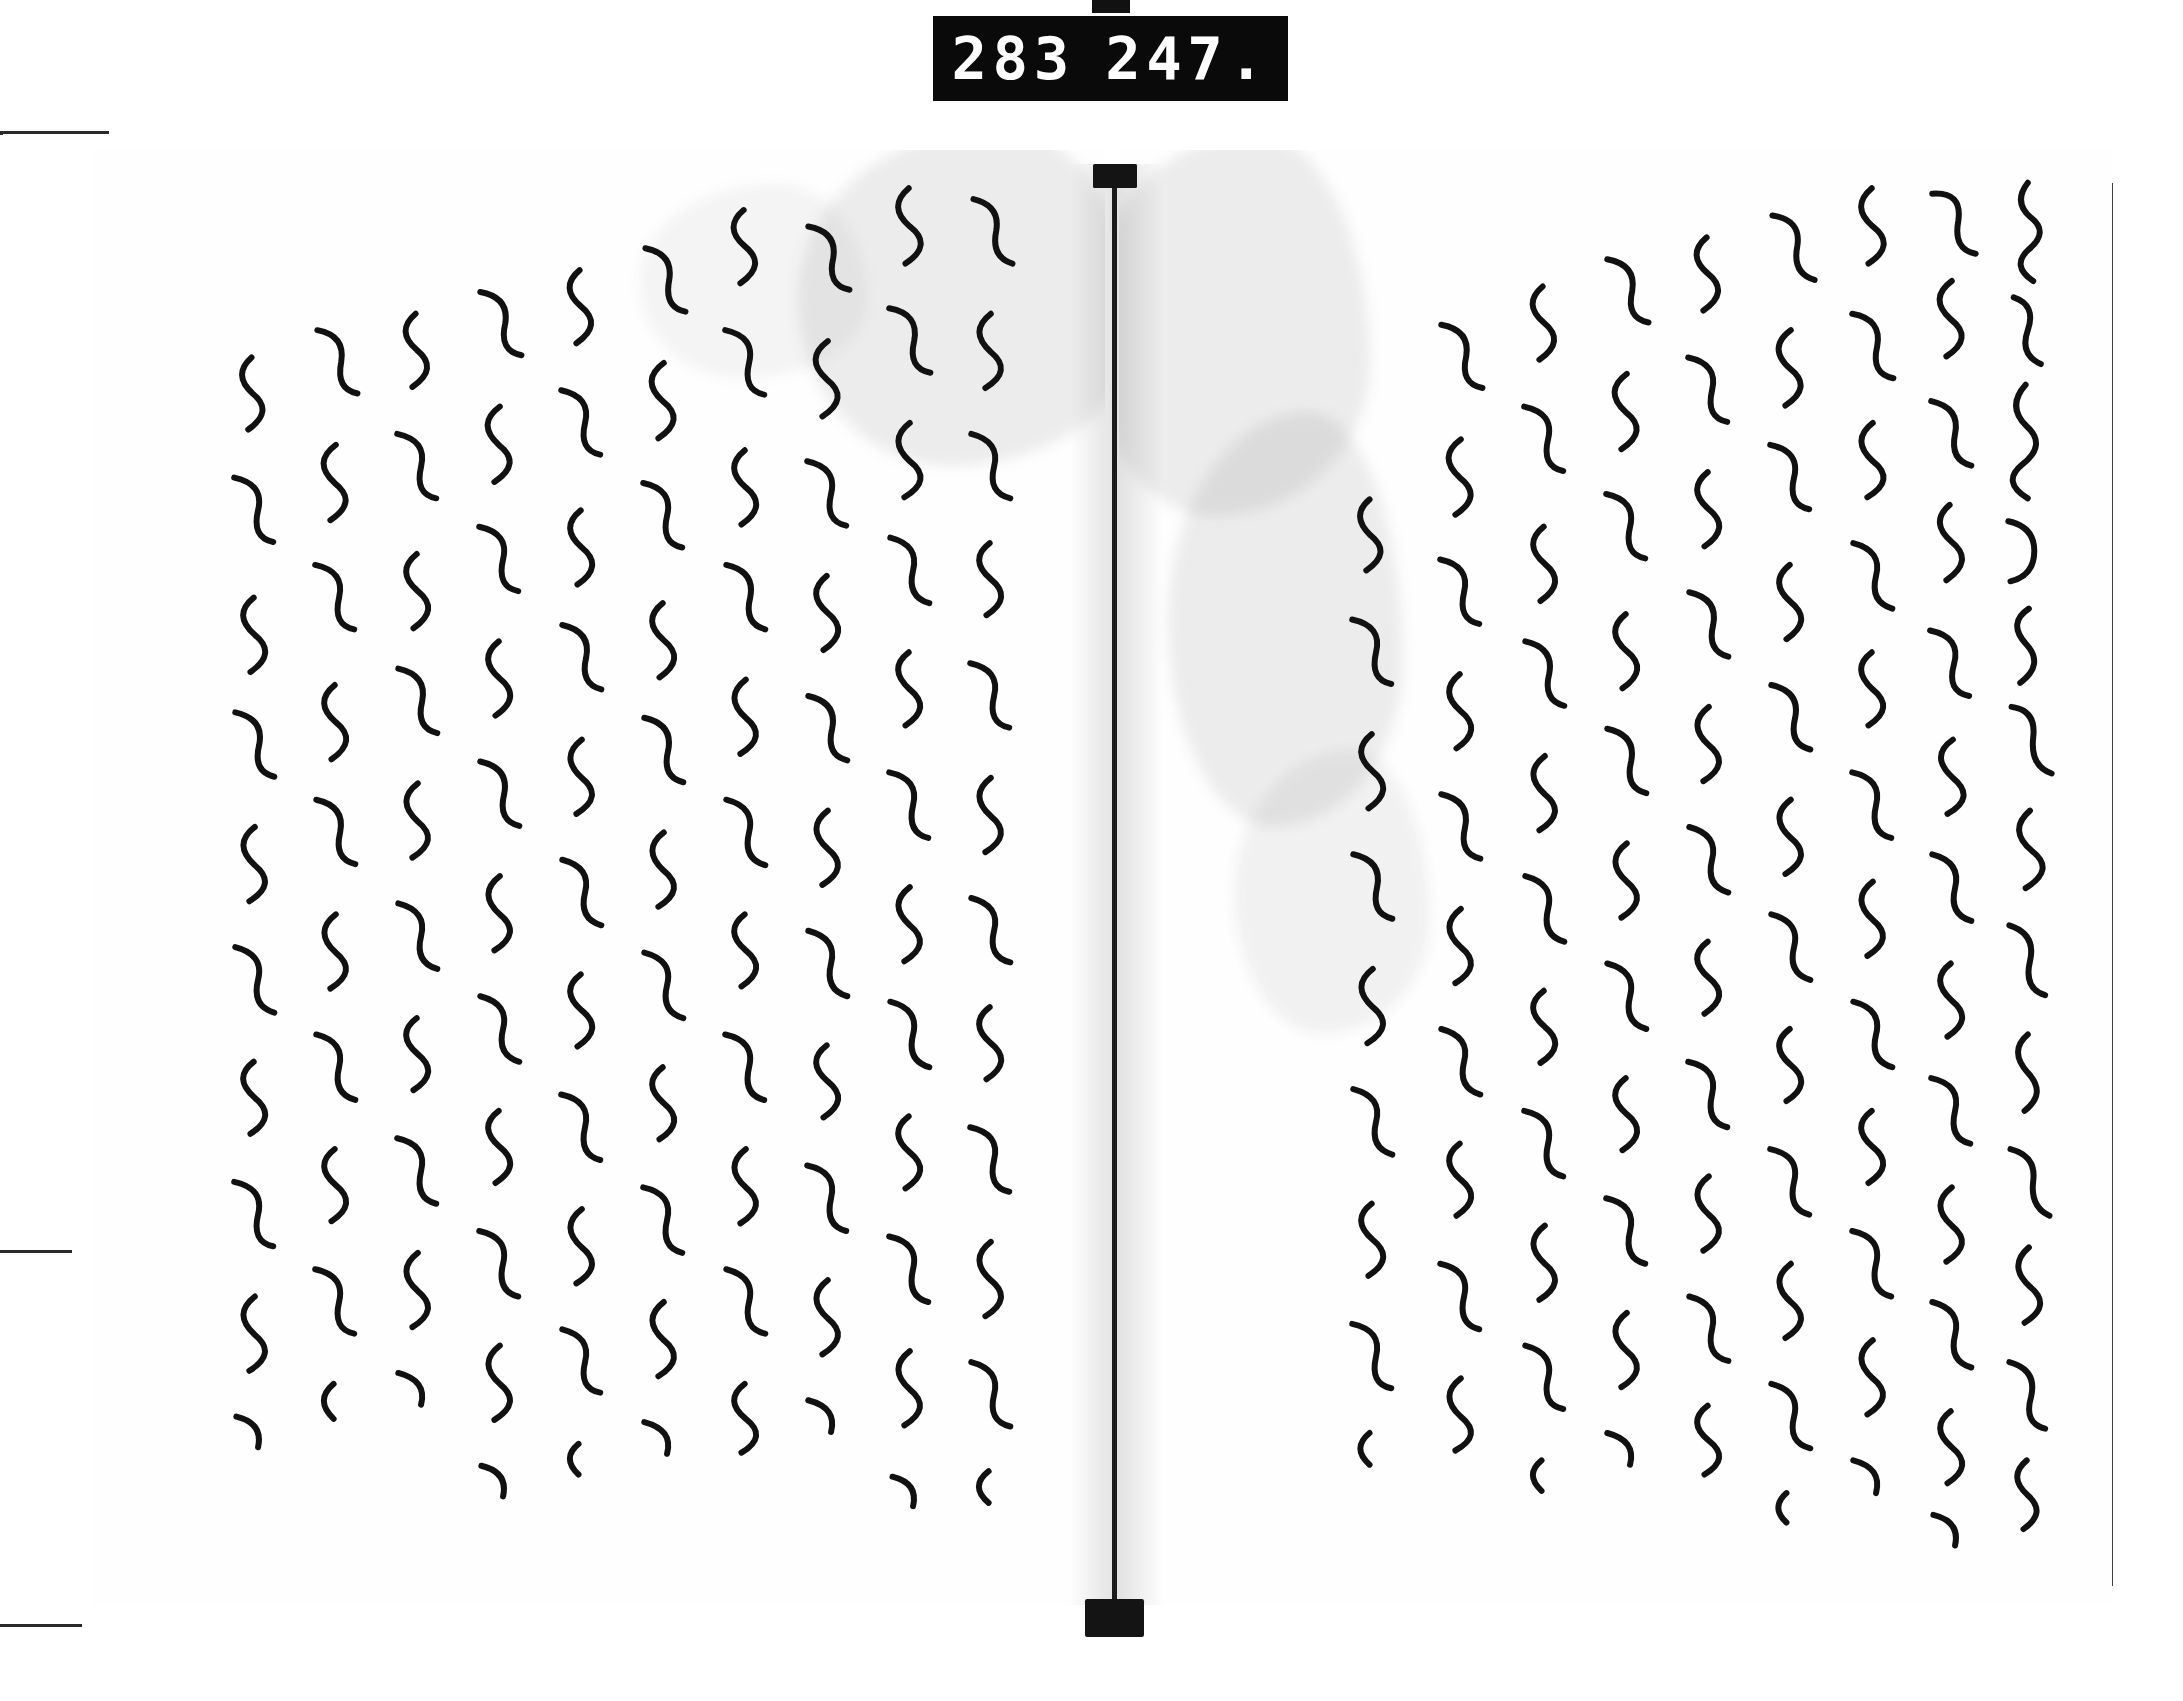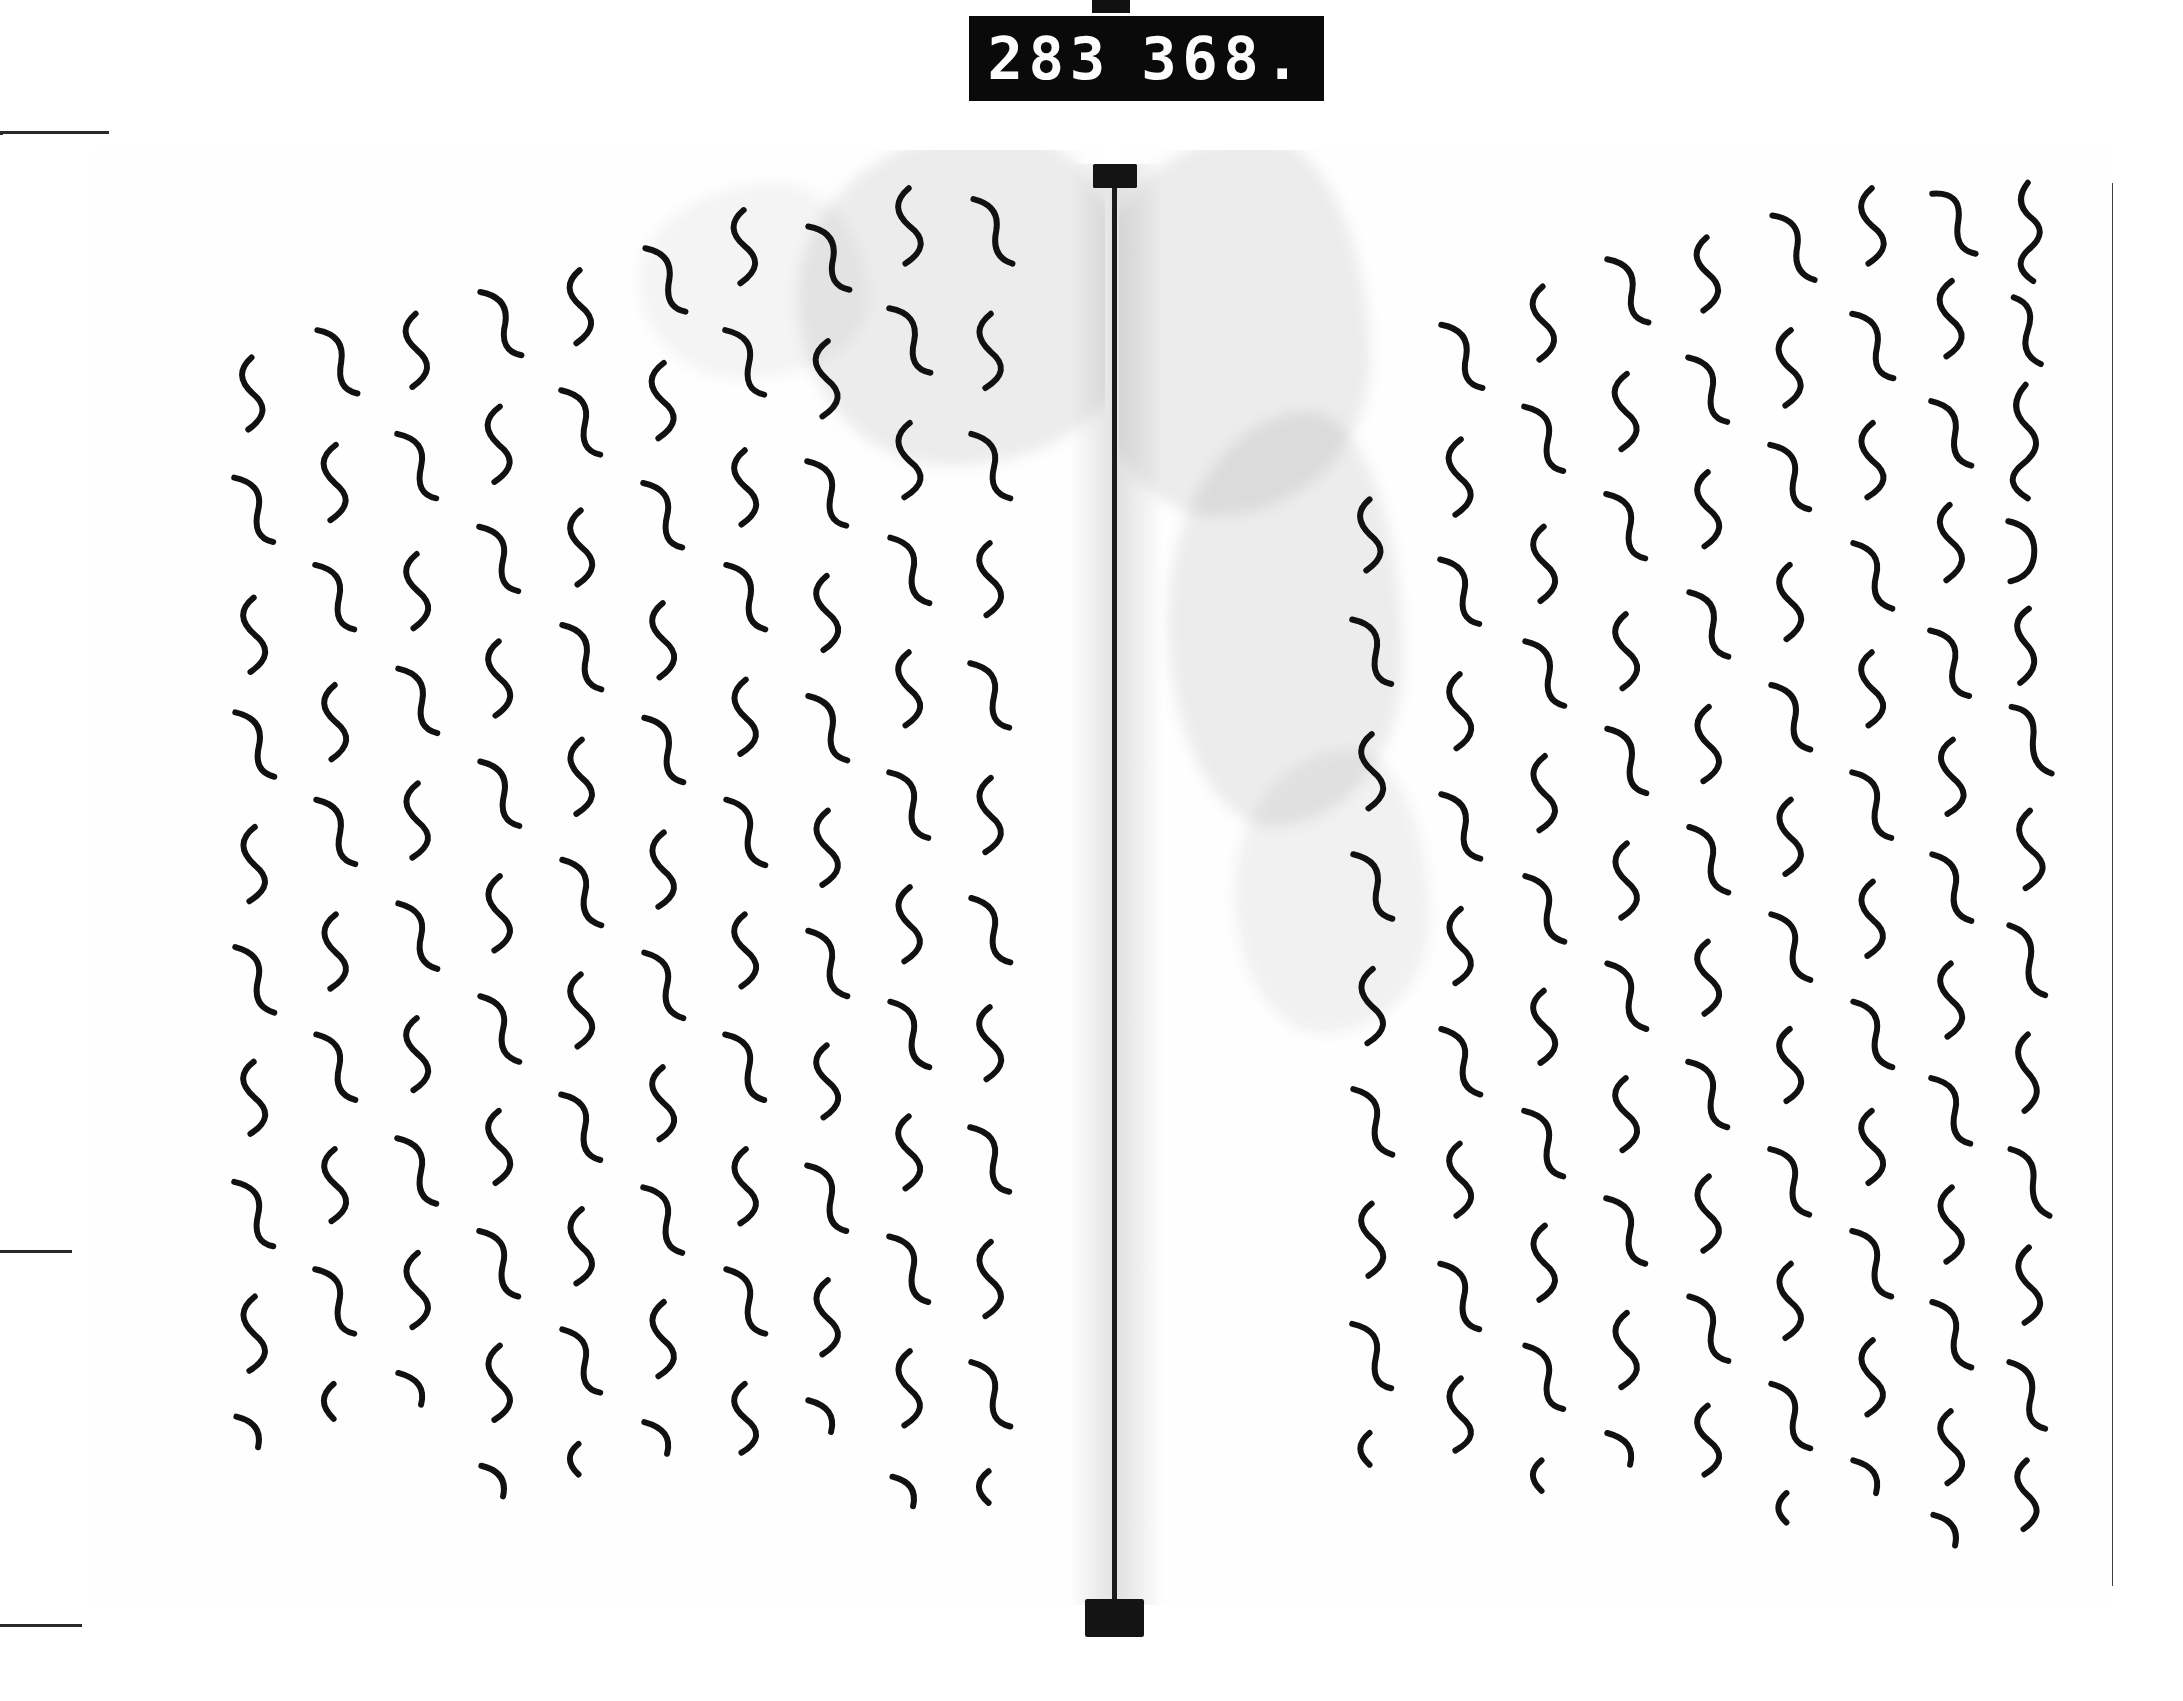--- a/index.html
+++ b/index.html
@@ -22,21 +22,20 @@
     top: 16.4px;
     width: 355px;
     height: 85px;
     background: #0a0a0a;
     display: flex;
     align-items: center;
     justify-content: space-between;
     padding: 0 18.6px;
     box-sizing: border-box;
     letter-spacing: 5.5px;
-    margin-left: 36px;
   }
   #counter-strip .digits {
     color: #fdfdfd;
     font-family: "DejaVu Sans Mono", monospace;
     font-size: 59px;
     font-weight: bold;
     line-height: 1;
   }
   #counter-tick {
     position: absolute;
@@ -162,21 +161,21 @@
   .col svg { width: 100%; height: 100%; display: block; }
   .ink { fill: none; stroke: #111111; stroke-linecap: round; stroke-linejoin: round; }
 </style>
 </head>
 <body>
 
 <div id="counter-tick"></div>
 
 <div id="counter-strip">
   <span class="digits">283</span>
-  <span class="digits">368.</span>
+  <span class="digits">247.</span>
 </div>
 
 <div class="reg-mark" id="reg-top-left"></div>
 <div class="reg-mark" id="reg-left-upper"></div>
 <div class="reg-mark" id="reg-mid-left"></div>
 <div class="reg-mark" id="reg-low-left"></div>
 
 <div id="book">
 
   <div id="binding-left-outer"></div>

